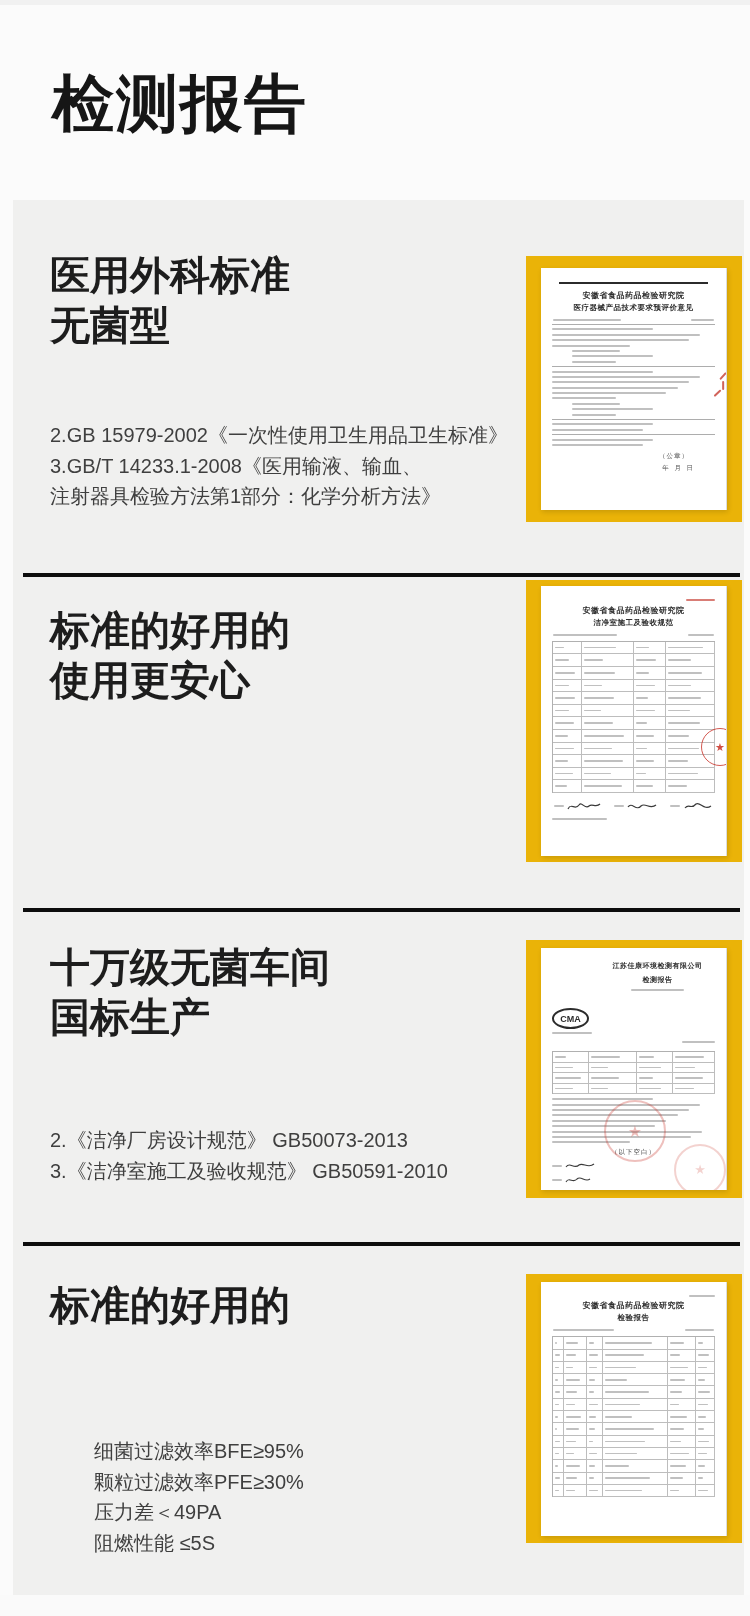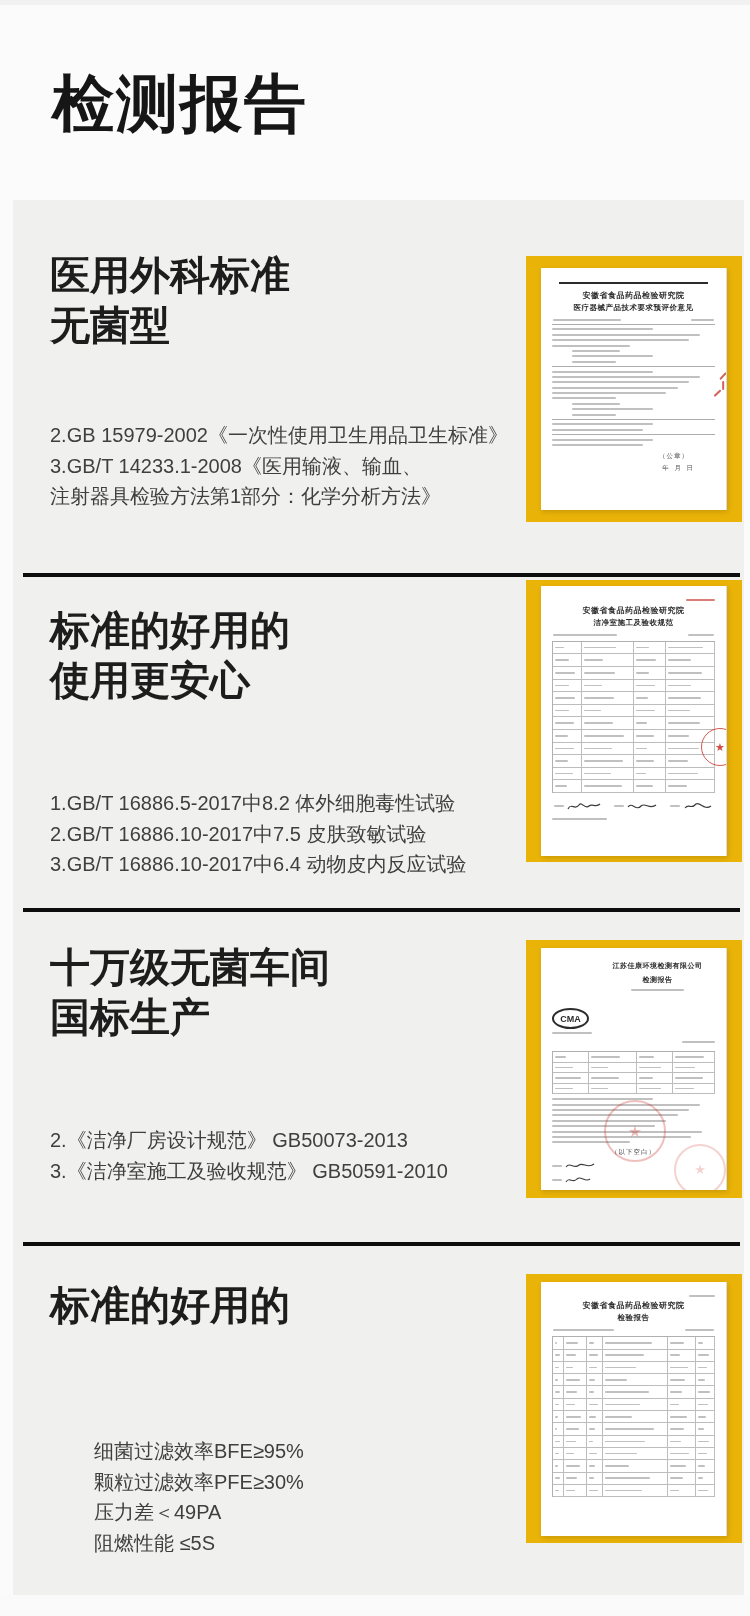--- a/index.html
+++ b/index.html
@@ -209,25 +209,20 @@
       </div>
     </div>
   </div>
 
   <div class="rule" id="rule-1"></div>
 
   <div class="sec" id="sec-1">
     <div class="sec-heading">
       <div>标准的好用的</div>
       <div>使用更安心</div>
-    </div>
-    <div class="sec-list">
-      <div>1.GB/T 16886.5-2017中8.2 体外细胞毒性试验</div>
-      <div>2.GB/T 16886.10-2017中7.5 皮肤致敏试验</div>
-      <div>3.GB/T 16886.10-2017中6.4 动物皮内反应试验</div>
     </div>
     <div class="cert">
       <div class="paper">
         <div style="display:flex;justify-content:flex-end">
             <span class="ph red" style="width:18%"></span>
           </div>
         <div class="doc-org">安徽省食品药品检验研究院</div>
         <div class="doc-title">洁净室施工及验收规范</div>
         <div class="doc-meta">
           <span class="ph" style="width:40%"></span>

